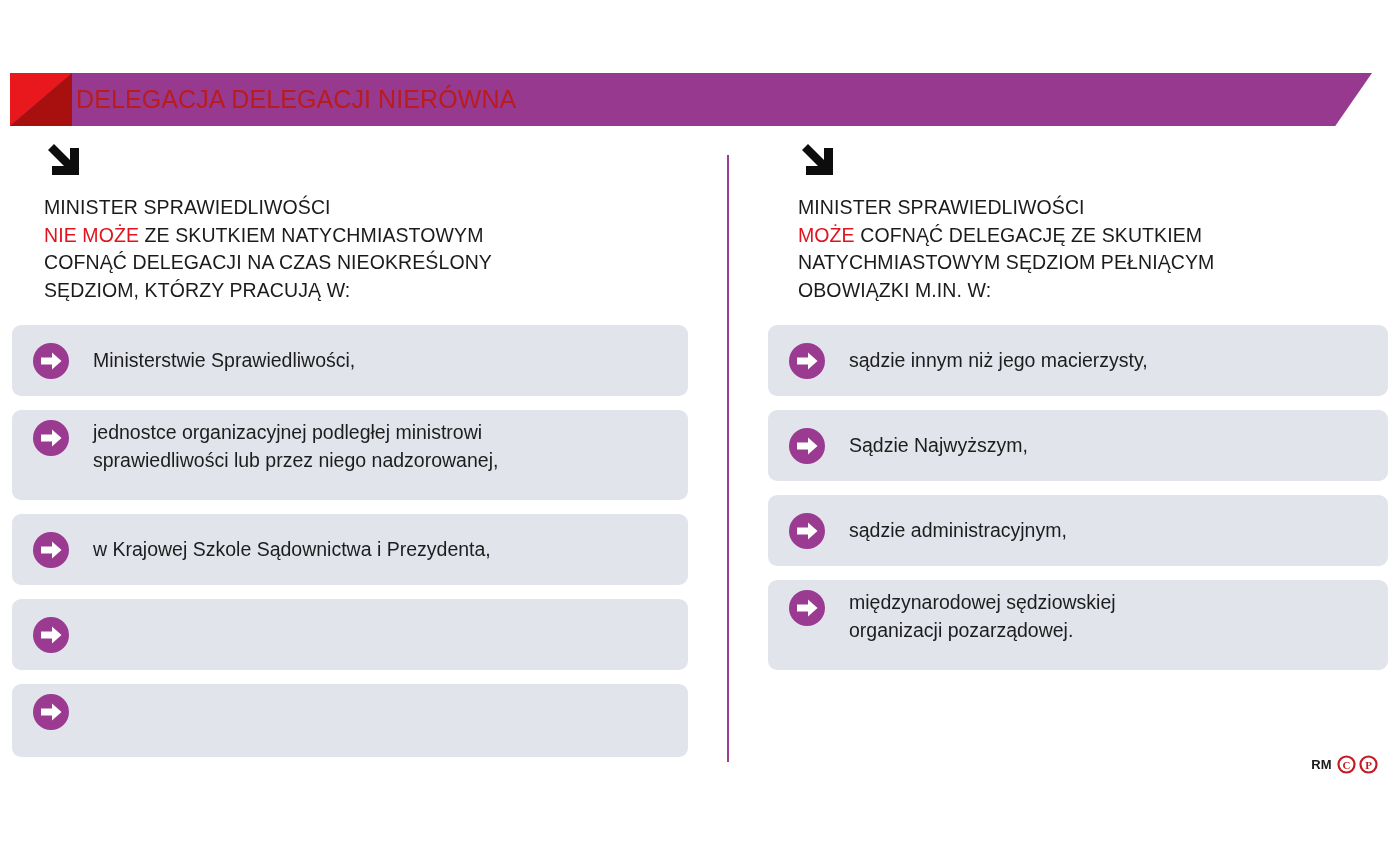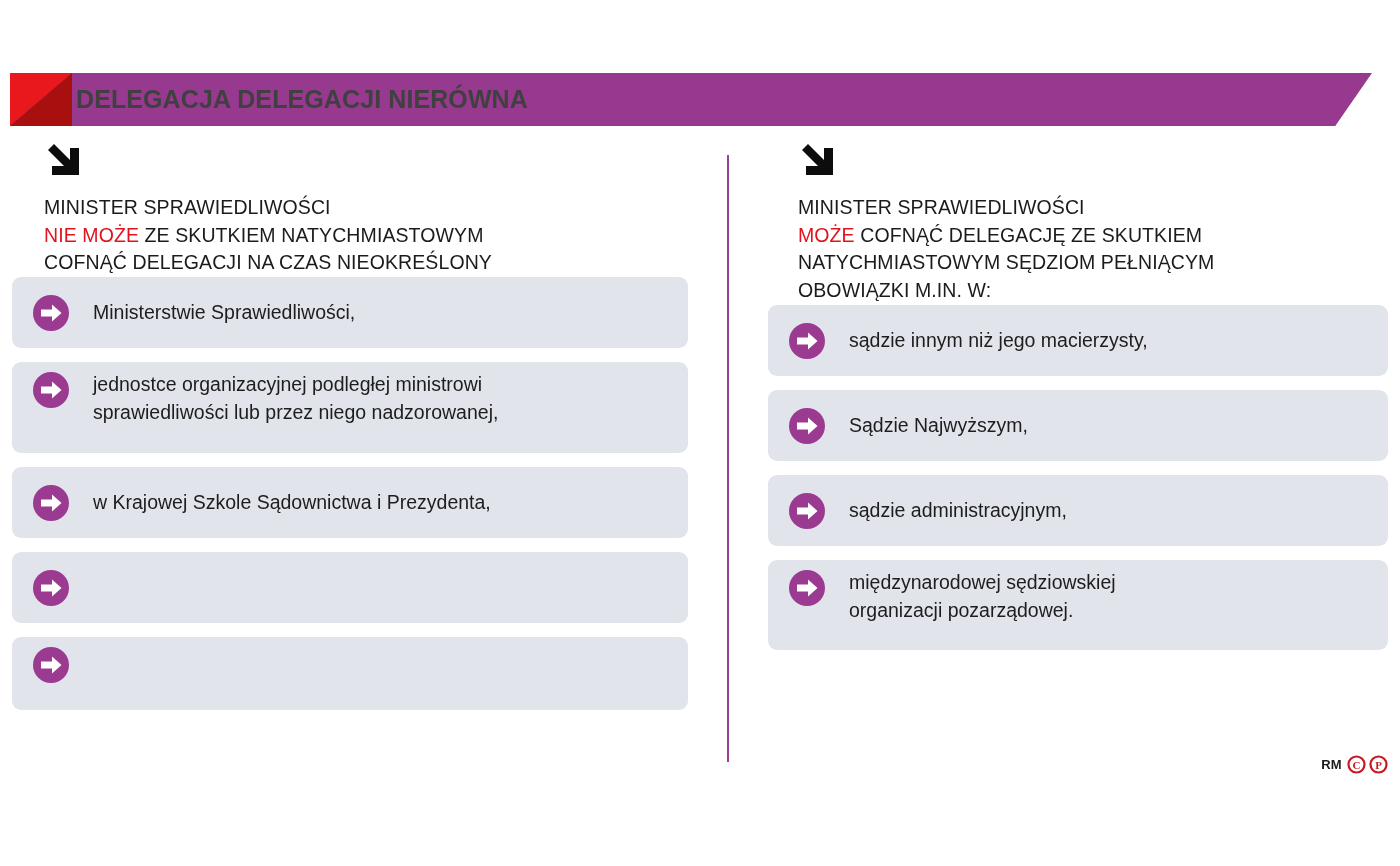--- a/index.html
+++ b/index.html
@@ -49,23 +49,23 @@
     background: #a81010;
     clip-path: polygon(100% 0, 100% 100%, 0 100%);
   }
   .banner-title {
     position: absolute;
     left: 66px;
     top: 0;
     height: 53px;
     line-height: 53px;
     font-size: 25px;
-    font-weight: bold;
+    font-weight: normal;
     letter-spacing: 0.1px;
-    color: #404040;
+    color: #b91c1c;
     white-space: nowrap;
   }
 
   
   .column {
     position: absolute;
     top: 140px;
   }
   .col-left  { left: 12px;  width: 676px; }
   .col-right { left: 768px; width: 620px; }
@@ -95,21 +95,21 @@
     font-weight: normal;
     line-height: 1.42;
     letter-spacing: 0.1px;
     text-transform: uppercase;
     color: #1b1b1b;
   }
   .col-right .heading { margin-left: 30px; }
   .heading .hl { color: #e0141e; }
 
   
-  .cards { }
+  .cards { margin-top: 20px; }
   .card {
     display: flex;
     align-items: flex-start;
     background: #e2e4ec;
     border-radius: 9px;
     margin-bottom: 14px;
     padding: 16px 18px 16px 20px;
     box-sizing: border-box;
   }
   .col-left  .card { width: 676px; }
@@ -129,21 +129,21 @@
     line-height: 1.45;
     color: #1d1d1d;
     padding-top: 5px;
     white-space: pre-line;
   }
   .card.tall .card-text { padding-top: 0; }
 
   
   .credit {
     position: absolute;
-    right: 12px;
+    right: 22px;
     bottom: 92px;
     display: flex;
     align-items: center;
     gap: 5px;
   }
   .credit-rm {
     font-size: 13px;
     font-weight: bold;
     color: #1a1a1a;
     letter-spacing: 0.3px;
@@ -167,20 +167,21 @@
   <span class="arrow-dr">
     <svg viewBox="0 0 40 40" width="40" height="40" aria-hidden="true">
       <path d="M4 10 L10 4 L26 20 L26 8 L35 8 L35 35 L8 35 L8 26 L20 26 Z" fill="#0d0d0d"></path>
     </svg>
   </span>
 
   <div class="heading">
     <span>MINISTER SPRAWIEDLIWOŚCI</span><br>
     <span class="hl">NIE MOŻE</span><span> ZE SKUTKIEM NATYCHMIASTOWYM</span><br>
     <span>COFNĄĆ DELEGACJI NA CZAS NIEOKREŚLONY</span><br>
+    <span>SĘDZIOM, KTÓRZY PRACUJĄ W:</span>
   </div>
 
   <div class="cards">
 
     <div class="card">
       <span class="bullet-icon">
         <svg viewBox="0 0 38 38" width="38" height="38" aria-hidden="true">
           <circle cx="19" cy="19" r="18" fill="#9B3A91"></circle>
           <path d="M9 15.5 H20 V10.5 L29.5 19 L20 27.5 V22.5 H9 Z" fill="#ffffff"></path>
         </svg>

